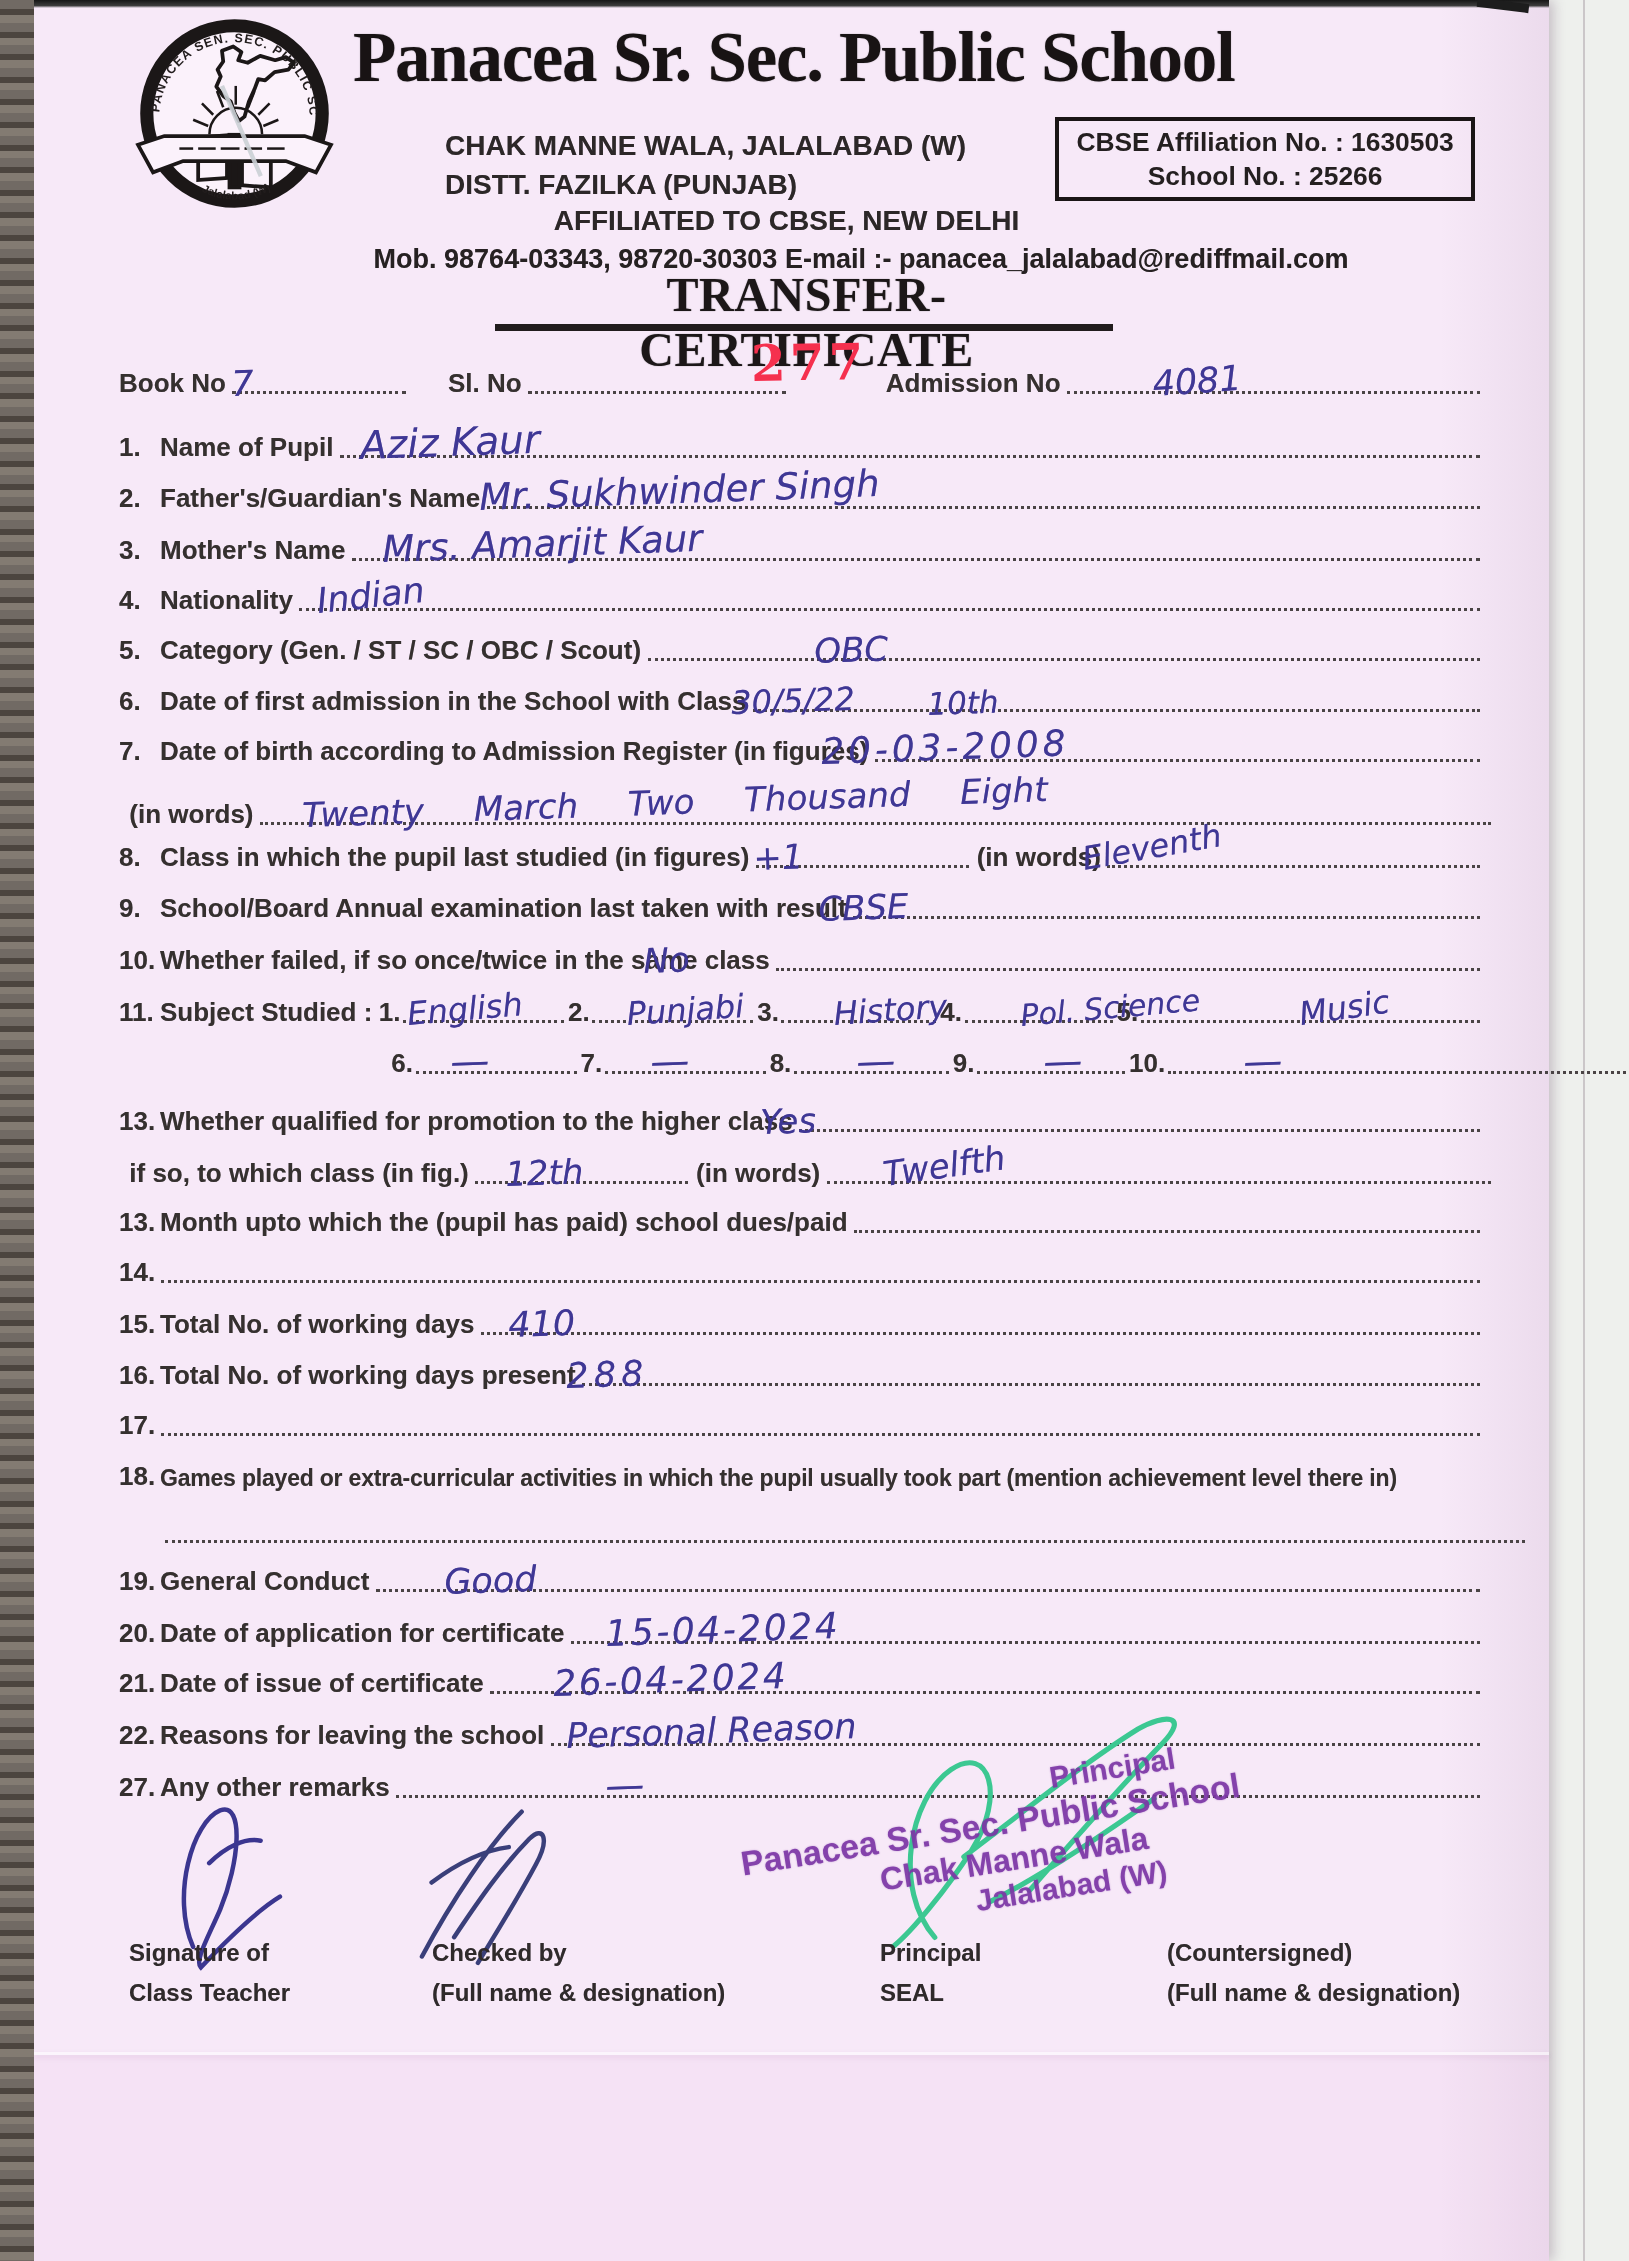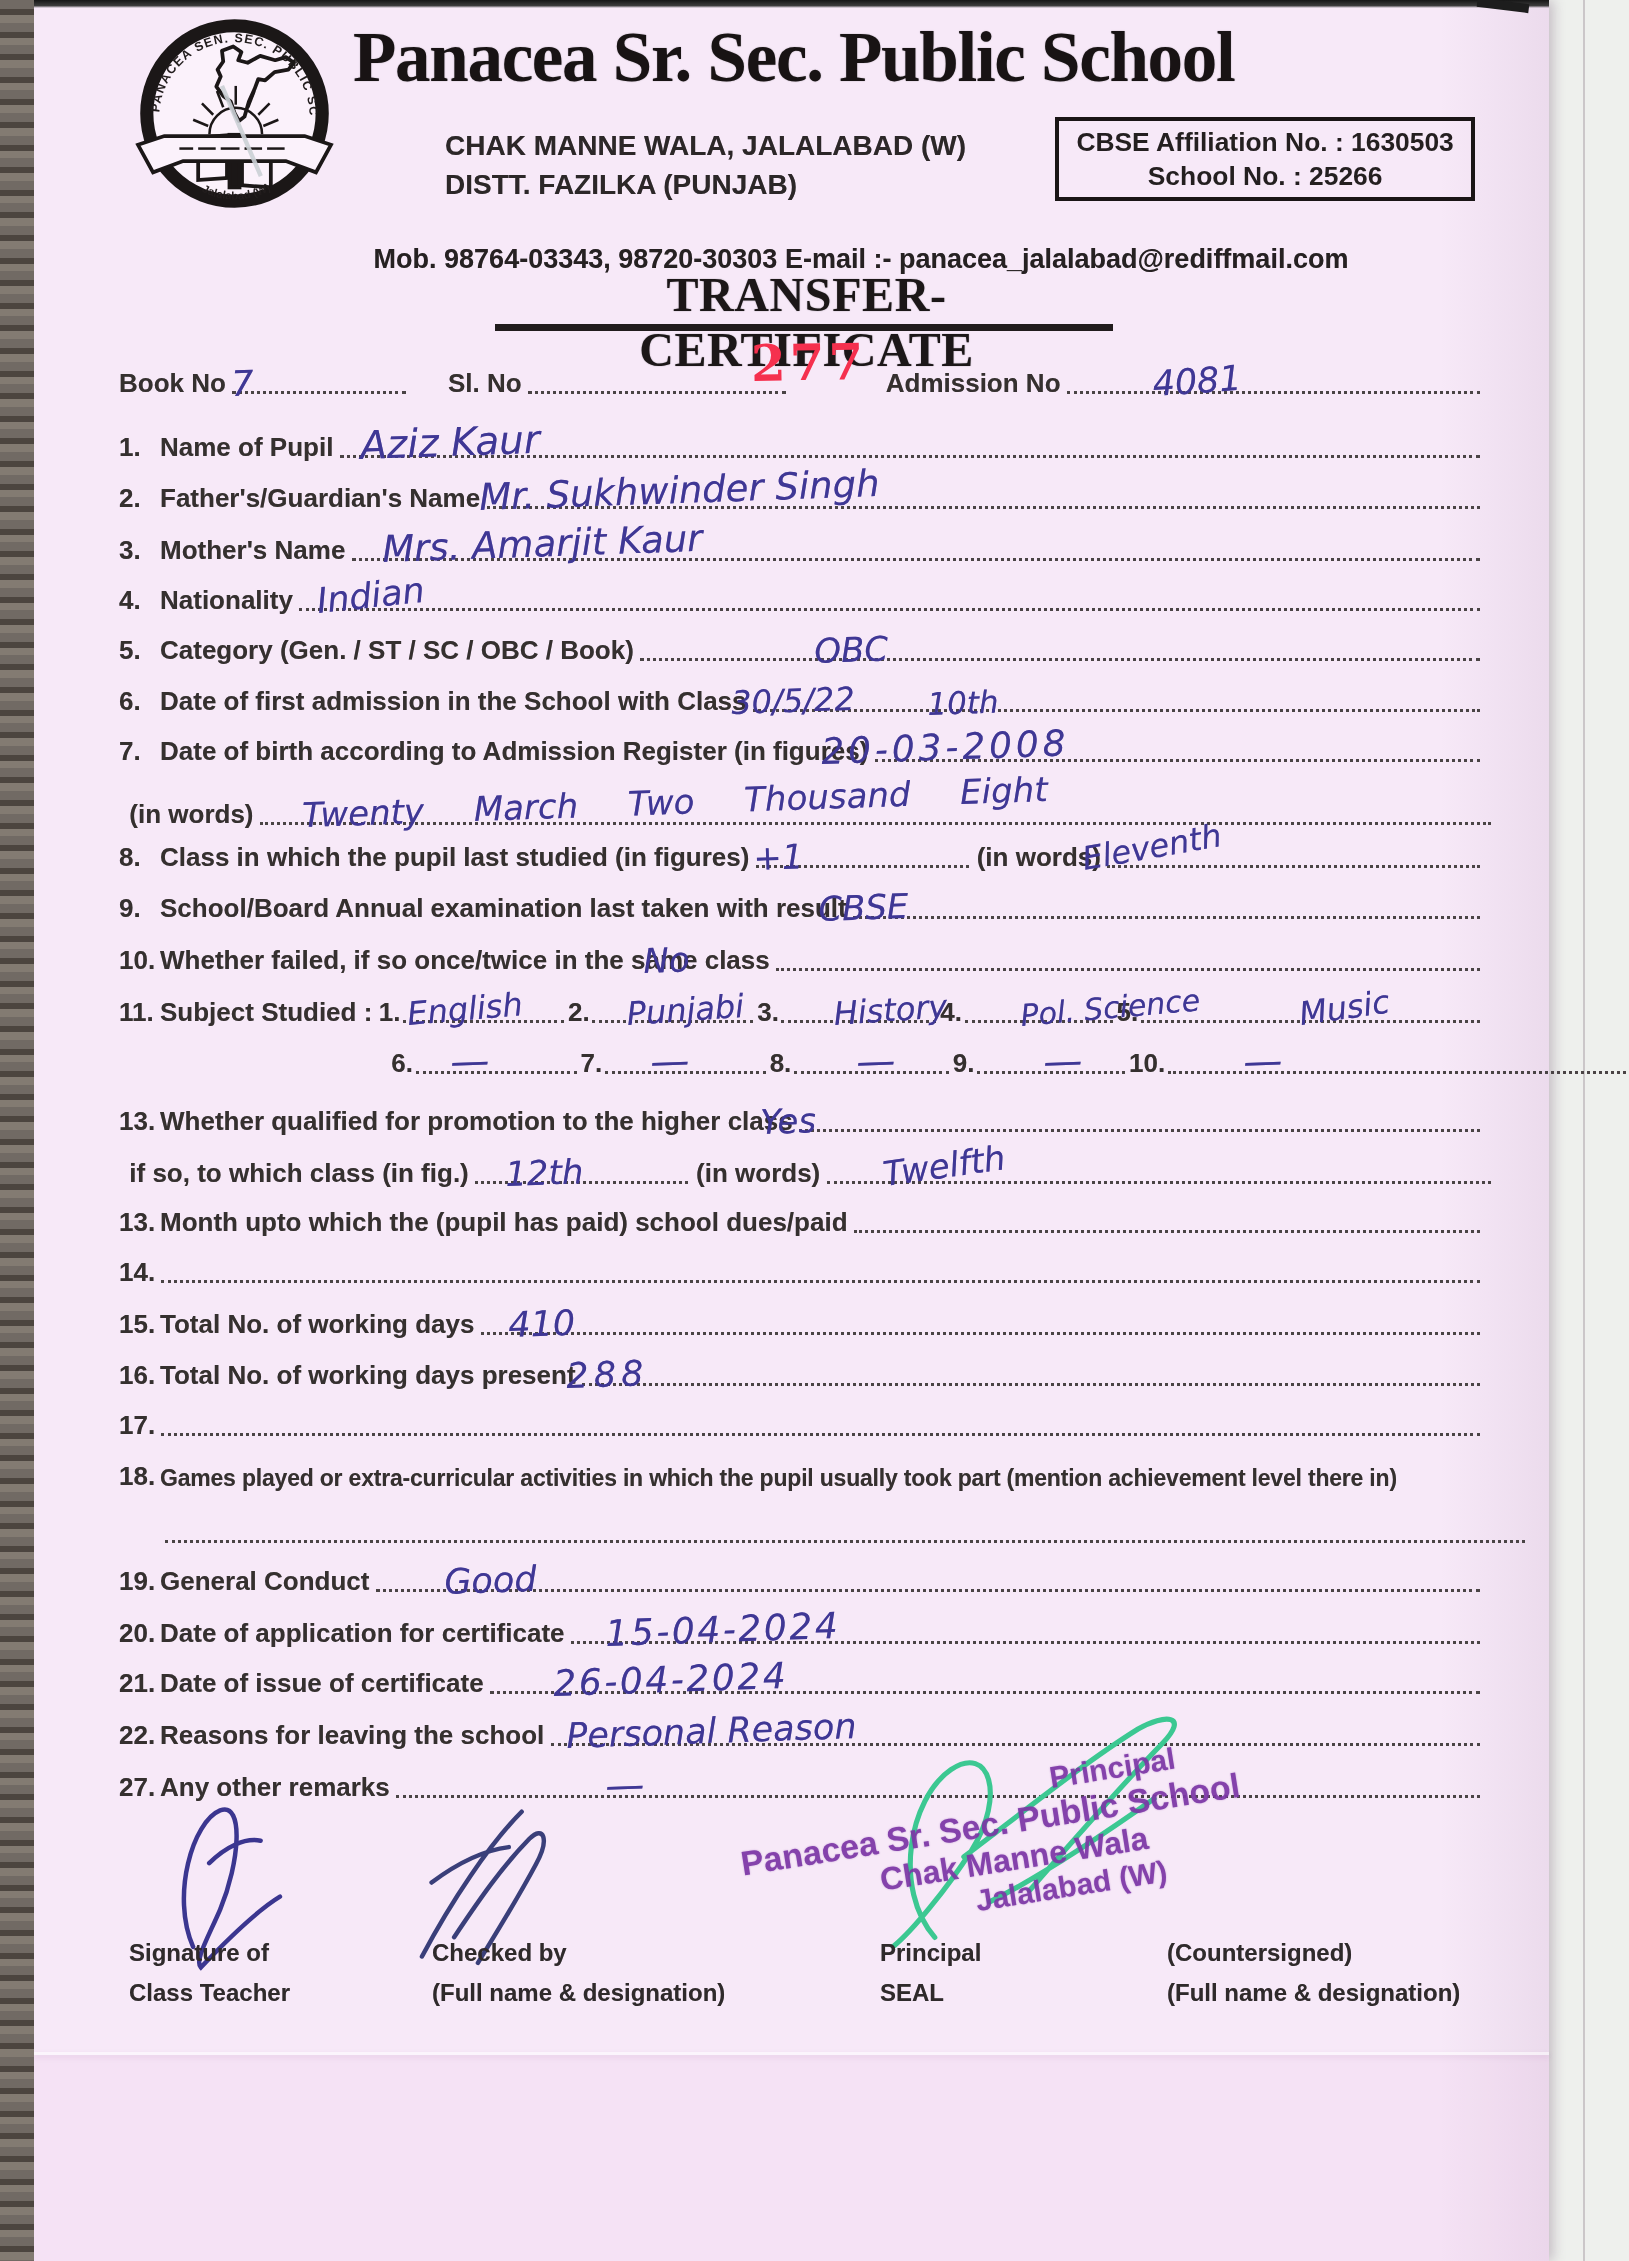--- a/index.html
+++ b/index.html
@@ -121,20 +121,21 @@
       <textPath href="#arcB" startOffset="18%">Jalalabad (W)</textPath>
     </text>
     <line x1="150" y1="118" x2="212" y2="262" stroke="#ccd1d6" stroke-width="7" opacity="0.9"></line>
   </svg>
 
   <div class="school-name">Panacea Sr. Sec. Public School</div>
   <div class="addr">
     <div>CHAK MANNE WALA, JALALABAD (W)</div>
     <div>DISTT. FAZILKA (PUNJAB)</div>
   </div>
+  <div class="affil">AFFILIATED TO CBSE, NEW DELHI</div>
   <div class="contact">Mob. 98764-03343, 98720-30303    E-mail :- panacea_jalalabad@rediffmail.com</div>
   <div class="cbse-box">
     <div>CBSE Affiliation No. : 1630503</div>
     <div>School No. : 25266</div>
   </div>
   <div class="doc-title">TRANSFER-CERTIFICATE</div>
   <div class="title-underline"></div>
   <div class="serial-red">277</div>
 
   <div class="row" style="top:358px">
@@ -173,21 +174,21 @@
 
   <div class="row" style="top:575px">
     <span class="num">4.</span>
     <span class="lbl">Nationality</span>
     <span class="leader"></span>
     <span class="hw" style="left:200px;font-size:35px;transform:rotate(-6deg)">Indian</span>
   </div>
 
   <div class="row" style="top:625px">
     <span class="num">5.</span>
-    <span class="lbl">Category (Gen. / ST / SC / OBC / Book)</span>
+    <span class="lbl">Category (Gen. / ST / SC / OBC / Scout)</span>
     <span class="leader"></span>
     <span class="hw" style="left:696px;font-size:34px">OBC</span>
   </div>
 
   <div class="row" style="top:676px">
     <span class="num">6.</span>
     <span class="lbl">Date of first admission in the School with Class</span>
     <span class="leader"></span>
     <span class="hw" style="left:613px">30/5/22</span>
     <span class="hw" style="left:809px;font-size:31px">10th</span>

